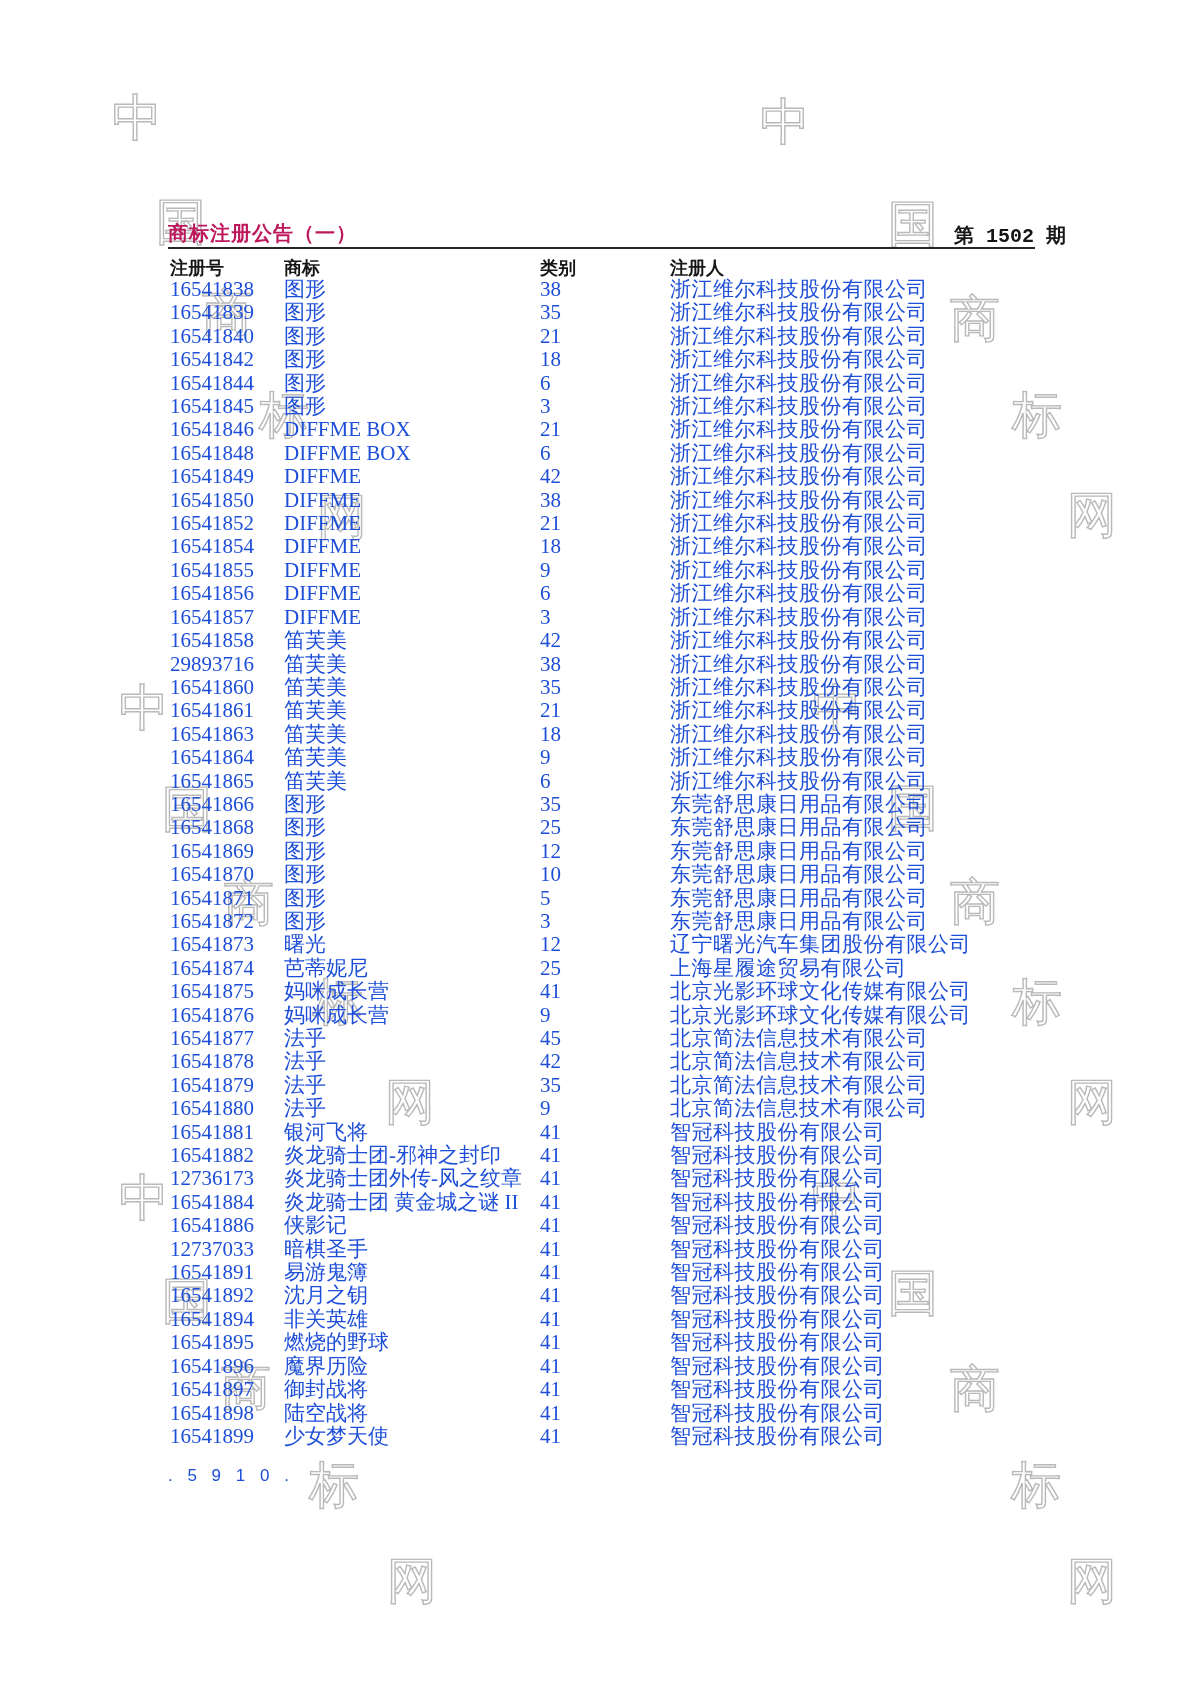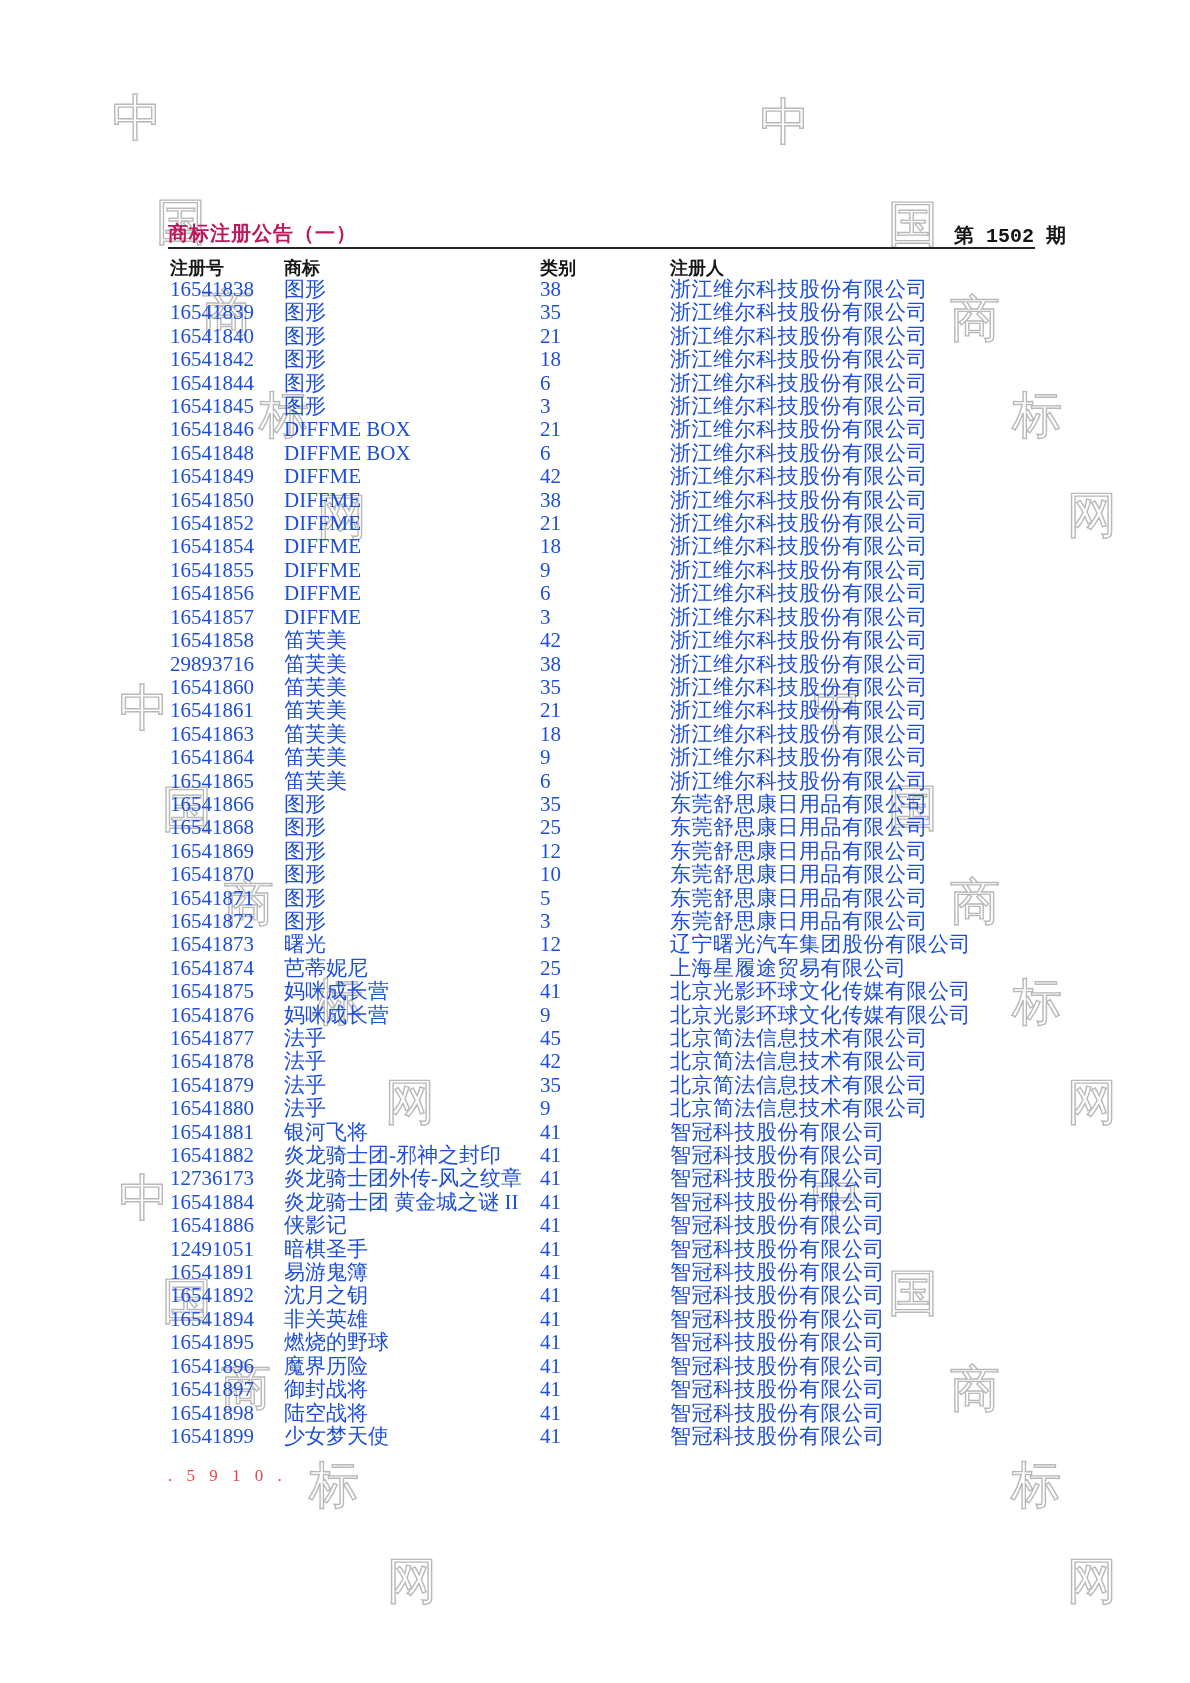--- a/index.html
+++ b/index.html
@@ -58,22 +58,22 @@
   }
   .row{
     position:relative;
     height:23.42px;line-height:23.42px;
     font-size:21px;color:#1d4ed8;
     white-space:nowrap;
   }
   .row .c4{letter-spacing:0.5px;}
   .page-footer{
     position:absolute;left:168px;top:1466px;
-    font-size:17px;letter-spacing:5px;color:#ef4444;
-    font-family:Liberation Serif, serif;
+    font-size:17px;letter-spacing:5px;color:#1d4ed8;
+    font-family:Liberation Sans, sans-serif;
   }
 </style>
 </head>
 <body>
 
 <div class="wm-layer">
     <span class="wm" style="left: 112px; top: 93px; -webkit-text-stroke: 1.4px rgb(185, 185, 185);">中</span>
     <span class="wm" style="left: 156px; top: 197px; -webkit-text-stroke: 1.4px rgb(185, 185, 185);">国</span>
     <span class="wm" style="left: 202px; top: 288px; -webkit-text-stroke: 1.4px rgb(185, 185, 185);">商</span>
     <span class="wm" style="left: 259px; top: 390px; -webkit-text-stroke: 1.4px rgb(185, 185, 185);">标</span>
@@ -359,21 +359,21 @@
         <span class="c c3">41</span>
         <span class="c c4">智冠科技股份有限公司</span>
       </div>
       <div class="row">
         <span class="c c1">16541886</span>
         <span class="c c2">侠影记</span>
         <span class="c c3">41</span>
         <span class="c c4">智冠科技股份有限公司</span>
       </div>
       <div class="row">
-        <span class="c c1">12491051</span>
+        <span class="c c1">12737033</span>
         <span class="c c2">暗棋圣手</span>
         <span class="c c3">41</span>
         <span class="c c4">智冠科技股份有限公司</span>
       </div>
       <div class="row">
         <span class="c c1">16541891</span>
         <span class="c c2">易游鬼簿</span>
         <span class="c c3">41</span>
         <span class="c c4">智冠科技股份有限公司</span>
       </div>

